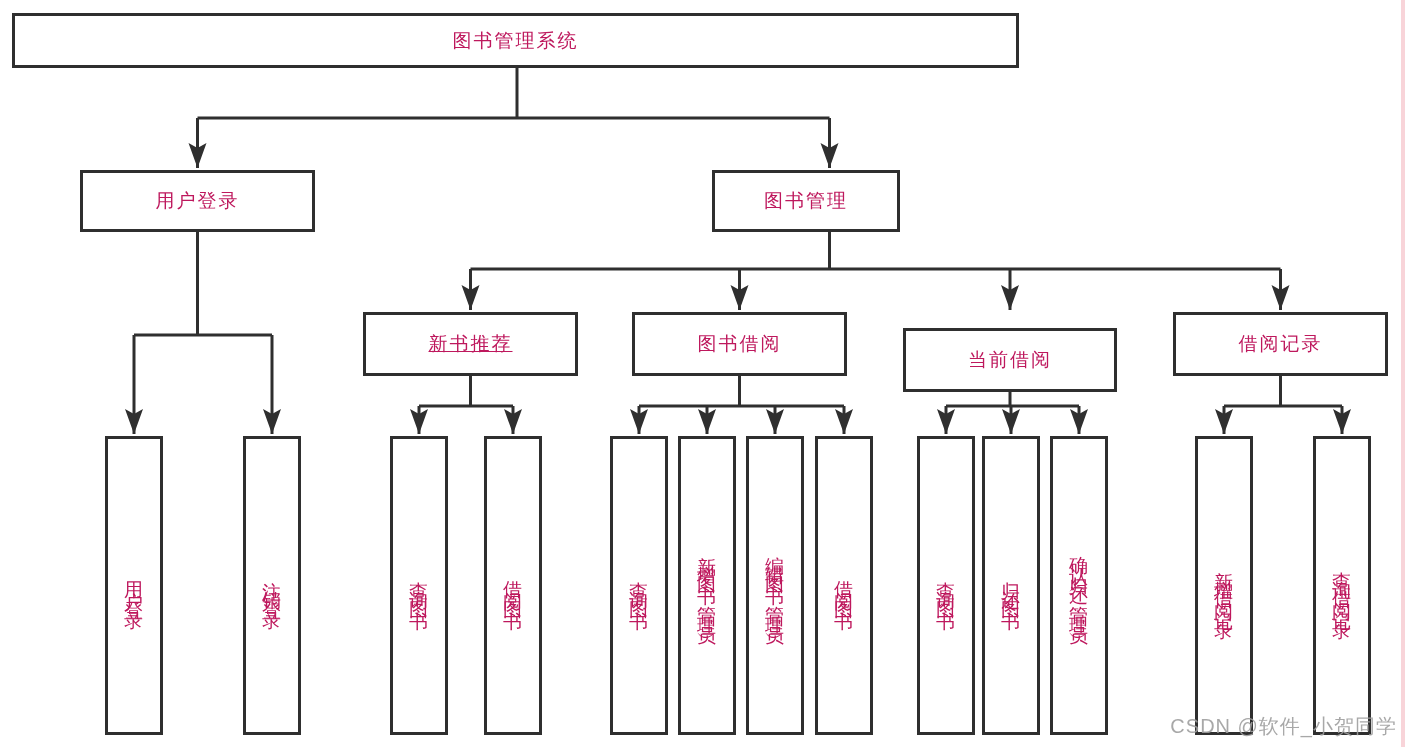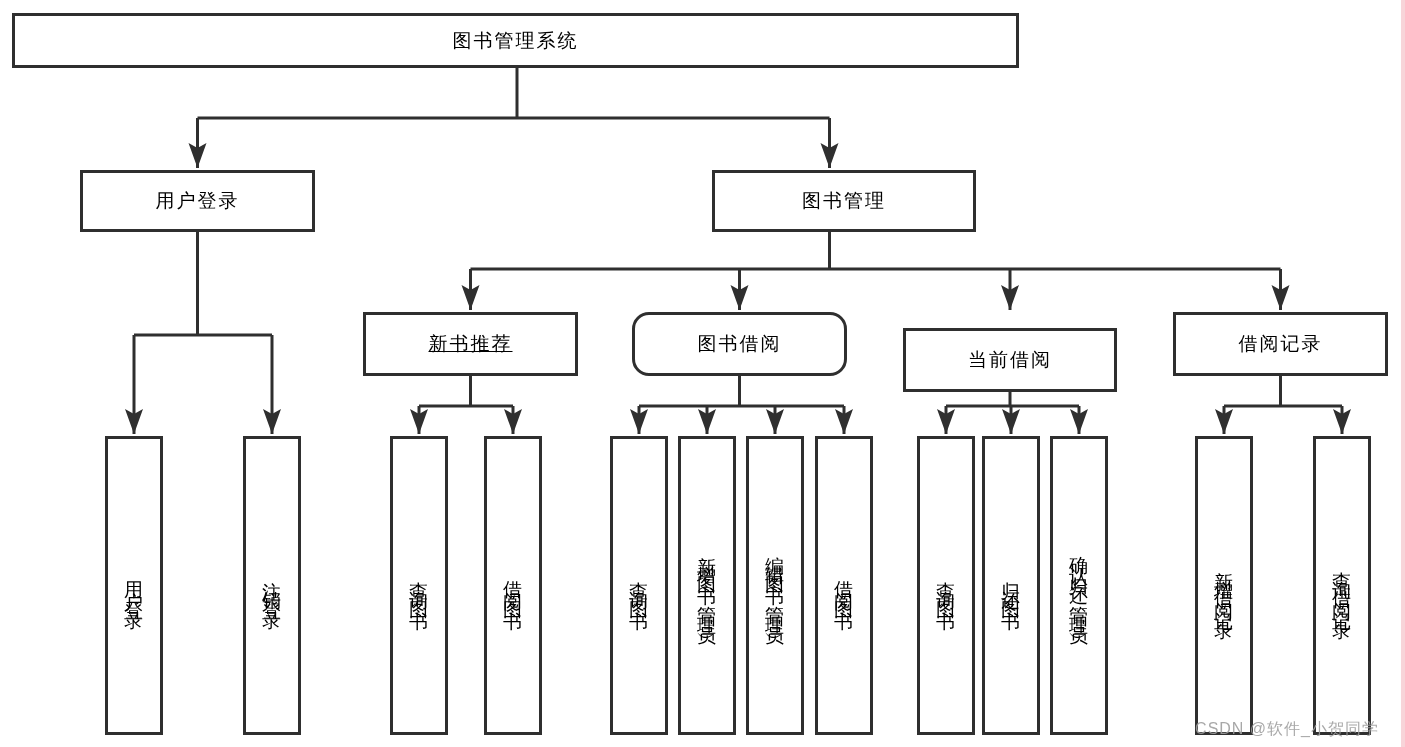--- a/index.html
+++ b/index.html
@@ -22,40 +22,40 @@
     z-index: 0;
   }
   .node {
     position: absolute;
     box-sizing: border-box;
     border: 3px solid #2f2f2f;
     background: #ffffff;
     display: flex;
     align-items: center;
     justify-content: center;
-    color: #000000;
+    color: #be185d;
     font-size: 19px;
     letter-spacing: 2px;
     z-index: 1;
   }
   .node.vert {
     letter-spacing: 0;
   }
   .node.vert .vtext {
     writing-mode: vertical-rl;
     text-orientation: mixed;
     letter-spacing: 10px;
     line-height: 1;
     white-space: nowrap;
   }
   .watermark {
     position: absolute;
-    right: 26px;
+    right: 8px;
     bottom: 7px;
-    font-size: 16px;
+    font-size: 20px;
     color: rgba(158,158,158,0.9);
     letter-spacing: 1px;
     z-index: 3;
     white-space: nowrap;
   }
   .edge-tint {
     position: absolute;
     right: 0; top: 0; bottom: 0;
     width: 4px;
     background: #f5c6cc;
@@ -118,28 +118,28 @@
     </g>
   </svg>
 
   <div class="node" style="left:12px; top:13px; width:1007px; height:55px;">
     <span>图书管理系统</span>
   </div>
 
   <div class="node" style="left:80px; top:170px; width:235px; height:62px;">
     <span>用户登录</span>
   </div>
-  <div class="node" style="left:712px; top:170px; width:264px; height:62px;">
+  <div class="node" style="left:712px; top:170px; width:188px; height:62px;">
     <span>图书管理</span>
   </div>
 
   <div class="node" style="left:363px; top:312px; width:215px; height:64px;text-decoration:underline;">
     <span>新书推荐</span>
   </div>
-  <div class="node" style="left:632px; top:312px; width:215px; height:64px;border-radius:17px;">
+  <div class="node" style="left:632px; top:312px; width:215px; height:64px;">
     <span>图书借阅</span>
   </div>
   <div class="node" style="left:903px; top:312px; width:214px; height:64px;margin-top:16px;">
     <span>当前借阅</span>
   </div>
   <div class="node" style="left:1173px; top:312px; width:215px; height:64px;">
     <span>借阅记录</span>
   </div>
 
   <div class="node vert" style="left:105px; top:436px; width:58px; height:299px;">

